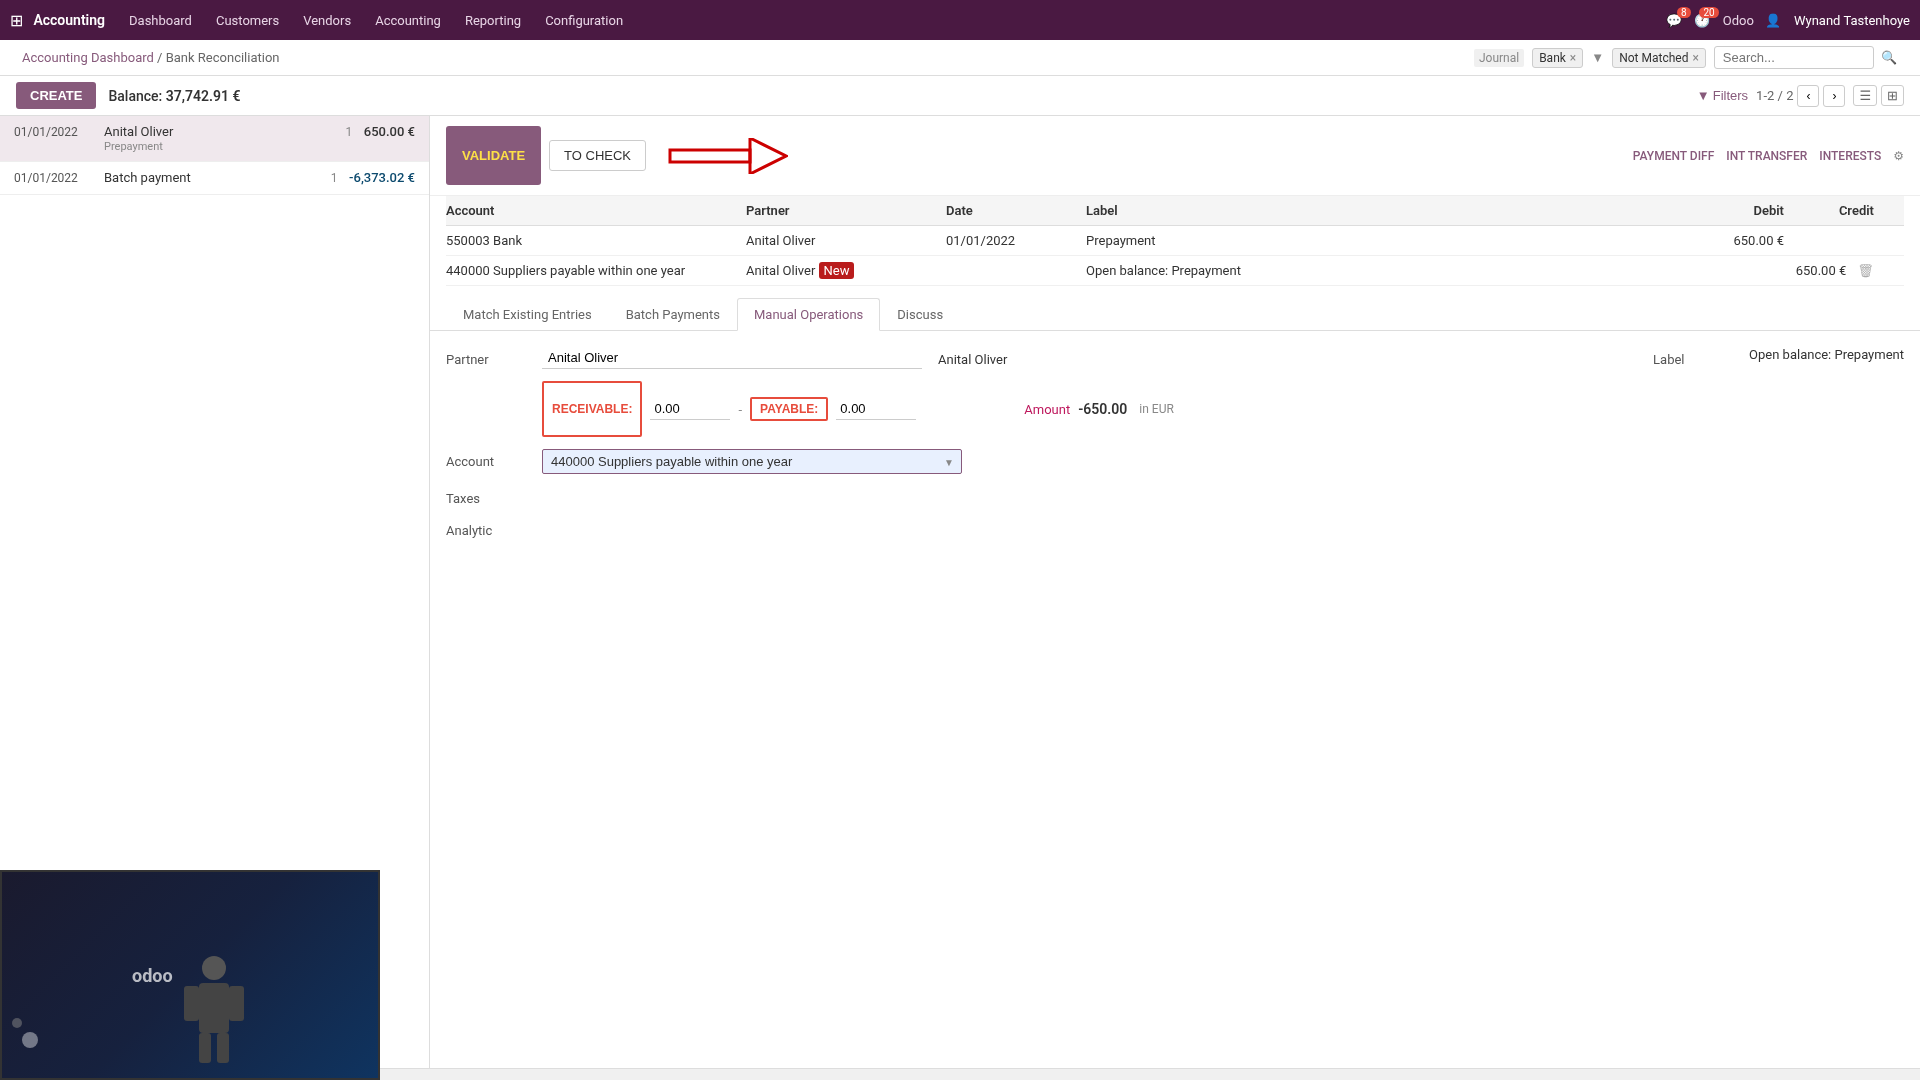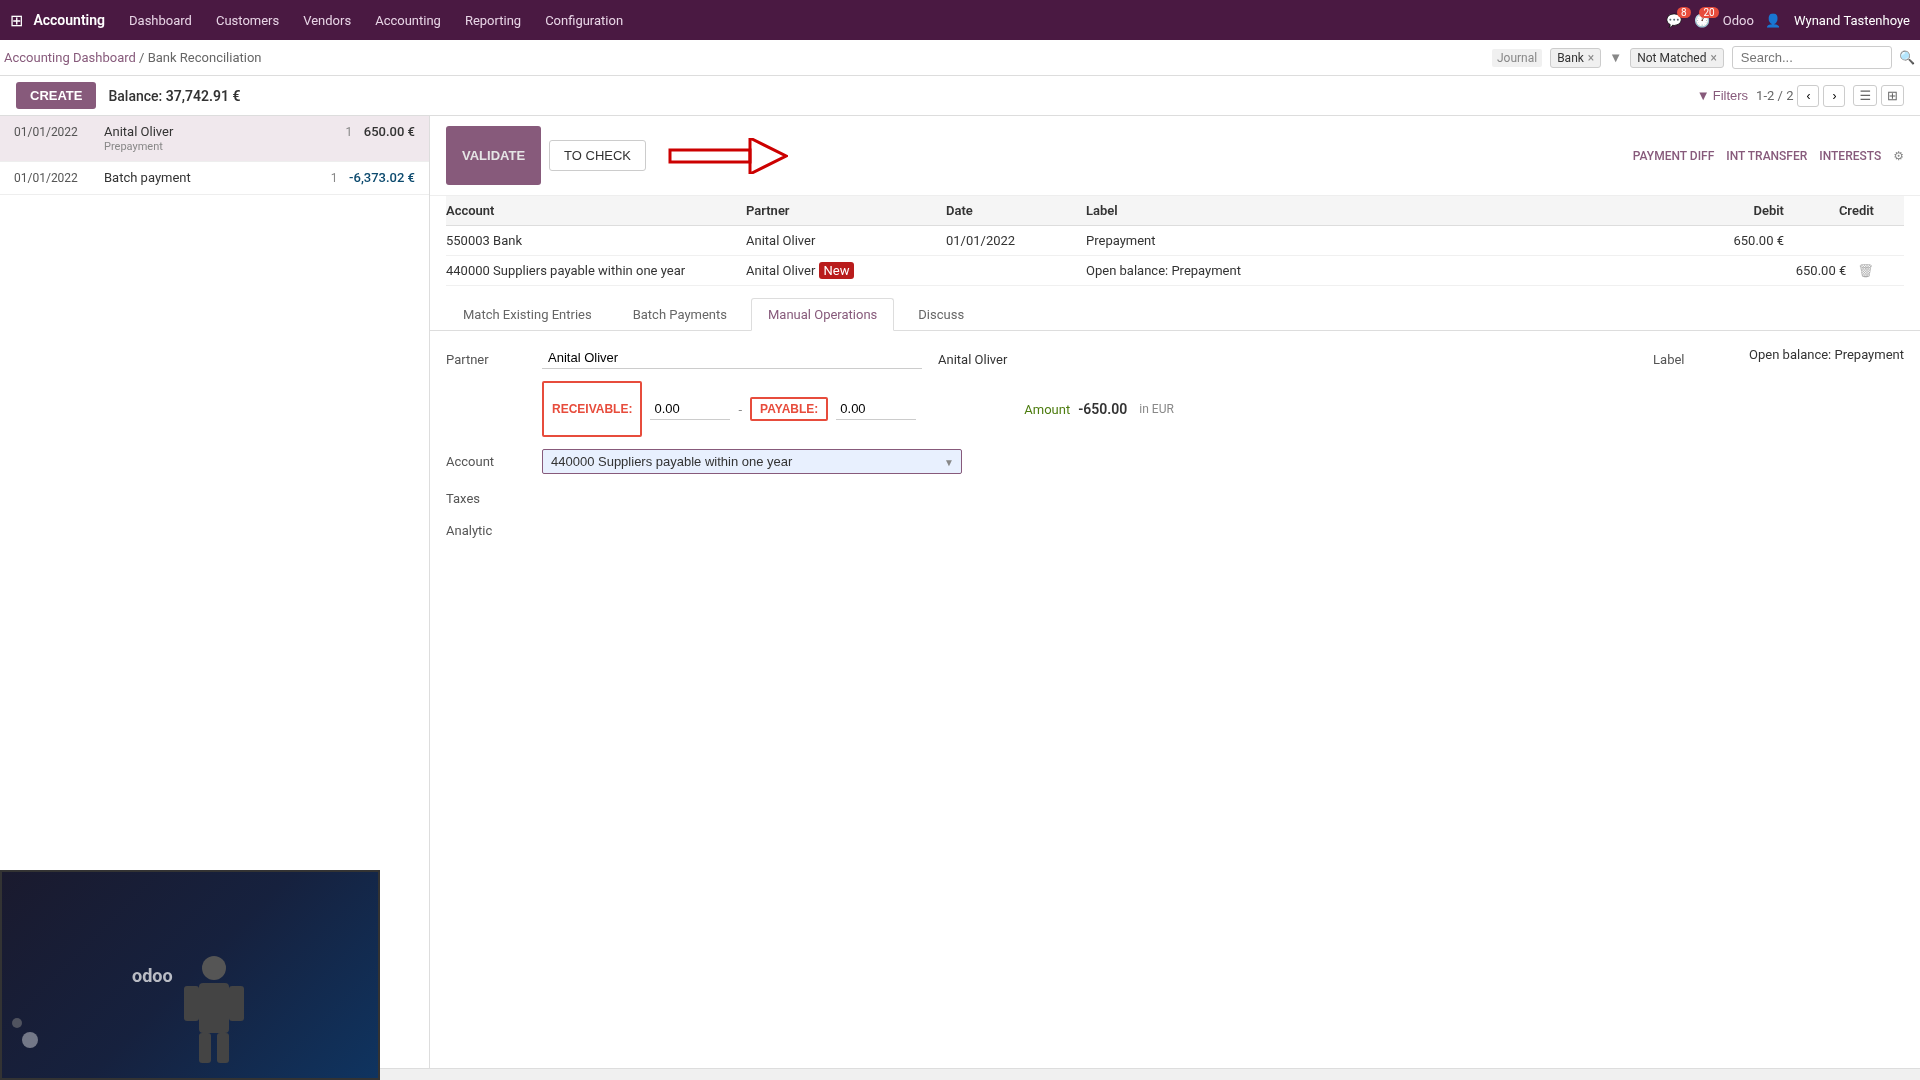--- a/index.html
+++ b/index.html
@@ -57,21 +57,21 @@
     }
     .topnav-right .user-name {
       color: #fff;
       font-size: 13px;
     }
 
     
     .secondbar {
       background: #fff;
       border-bottom: 1px solid #ddd;
-      padding: 6px 4px;
+      padding: 6px 22px;
       display: flex;
       align-items: center;
       gap: 28px;
     }
     .breadcrumb { color: #666; font-size: 13px; }
     .breadcrumb a { color: #875a7b; text-decoration: none; }
     .filter-area { margin-left: auto; display: flex; align-items: center; gap: 8px; }
     .filter-tag {
       background: #f0f0f0;
       border: 1px solid #ccc;
@@ -163,21 +163,21 @@
     .rec-header {
       padding: 10px 16px;
       border-bottom: 1px solid #eee;
       display: flex;
       align-items: center;
       gap: 8px;
       background: #fff;
     }
     .btn-validate {
       background: #875a7b;
-      color: #e5e5e5;
+      color: #fde047;
       border: none;
       padding: 22px 16px;
       font-size: 13px;
       font-weight: 600;
       border-radius: 3px;
       cursor: pointer;
     }
     .btn-to-check {
       background: #fff;
       color: #333;
@@ -229,21 +229,21 @@
       padding: 1px 5px;
       margin-right: 16px;
     }
     .trash-icon { color: #aaa; cursor: pointer; margin-left: 8px; }
 
     
     .tabs-area {
       padding: 12px 16px 0;
       border-bottom: 1px solid #ddd;
     }
-    .tab-list { display: flex; gap: 7px; }
+    .tab-list { display: flex; gap: 0; }
     .tab-item {
       padding: 8px 16px;
       font-size: 13px;
       color: #666;
       cursor: pointer;
       border: 1px solid transparent;
       border-bottom: none;
       border-radius: 3px 3px 0 0;
     }
     .tab-item.active {
@@ -562,21 +562,21 @@
       <div style="display:flex;align-items:center;gap:8px;padding-left:96px;margin-bottom:12px;">
         <button class="receivable-btn">
           <span>RECEIVABLE:</span>
         </button>
         <input class="amount-input" value="0.00" style="">
         <span class="dash-sep">-</span>
         <button class="payable-btn">
           <span>PAYABLE:</span>
         </button>
         <input class="amount-input" value="0.00" style="">
-        <span style="margin-left:100px;font-size:13px;color:#4d7c0f;">Amount</span>
+        <span style="margin-left:100px;font-size:13px;color:#be185d;">Amount</span>
         <span class="amount-value">-650.00</span>
         <span class="eur-label">in EUR</span>
       </div>
 
       <div class="form-row">
         <span class="form-label">Account</span>
         <div class="account-select-wrapper">
           <select class="account-select">
             <option>440000 Suppliers payable within one year</option>
           </select>

